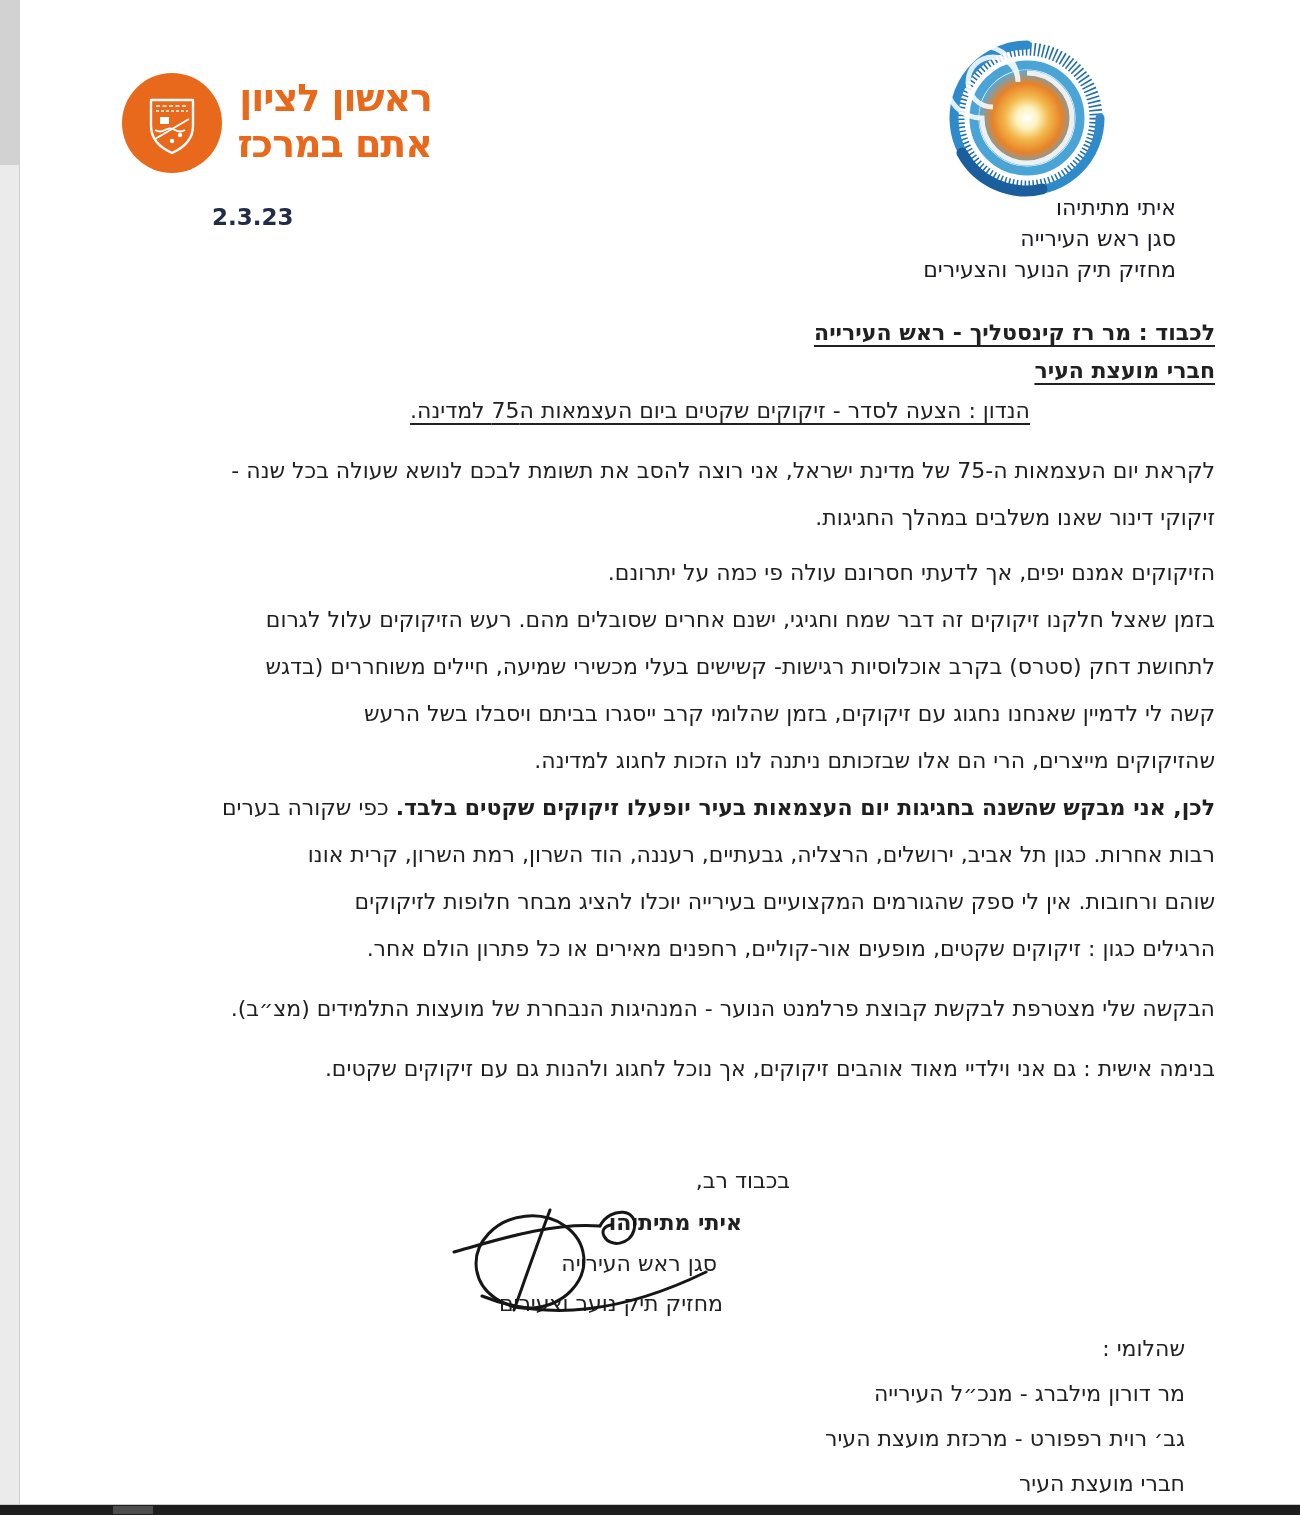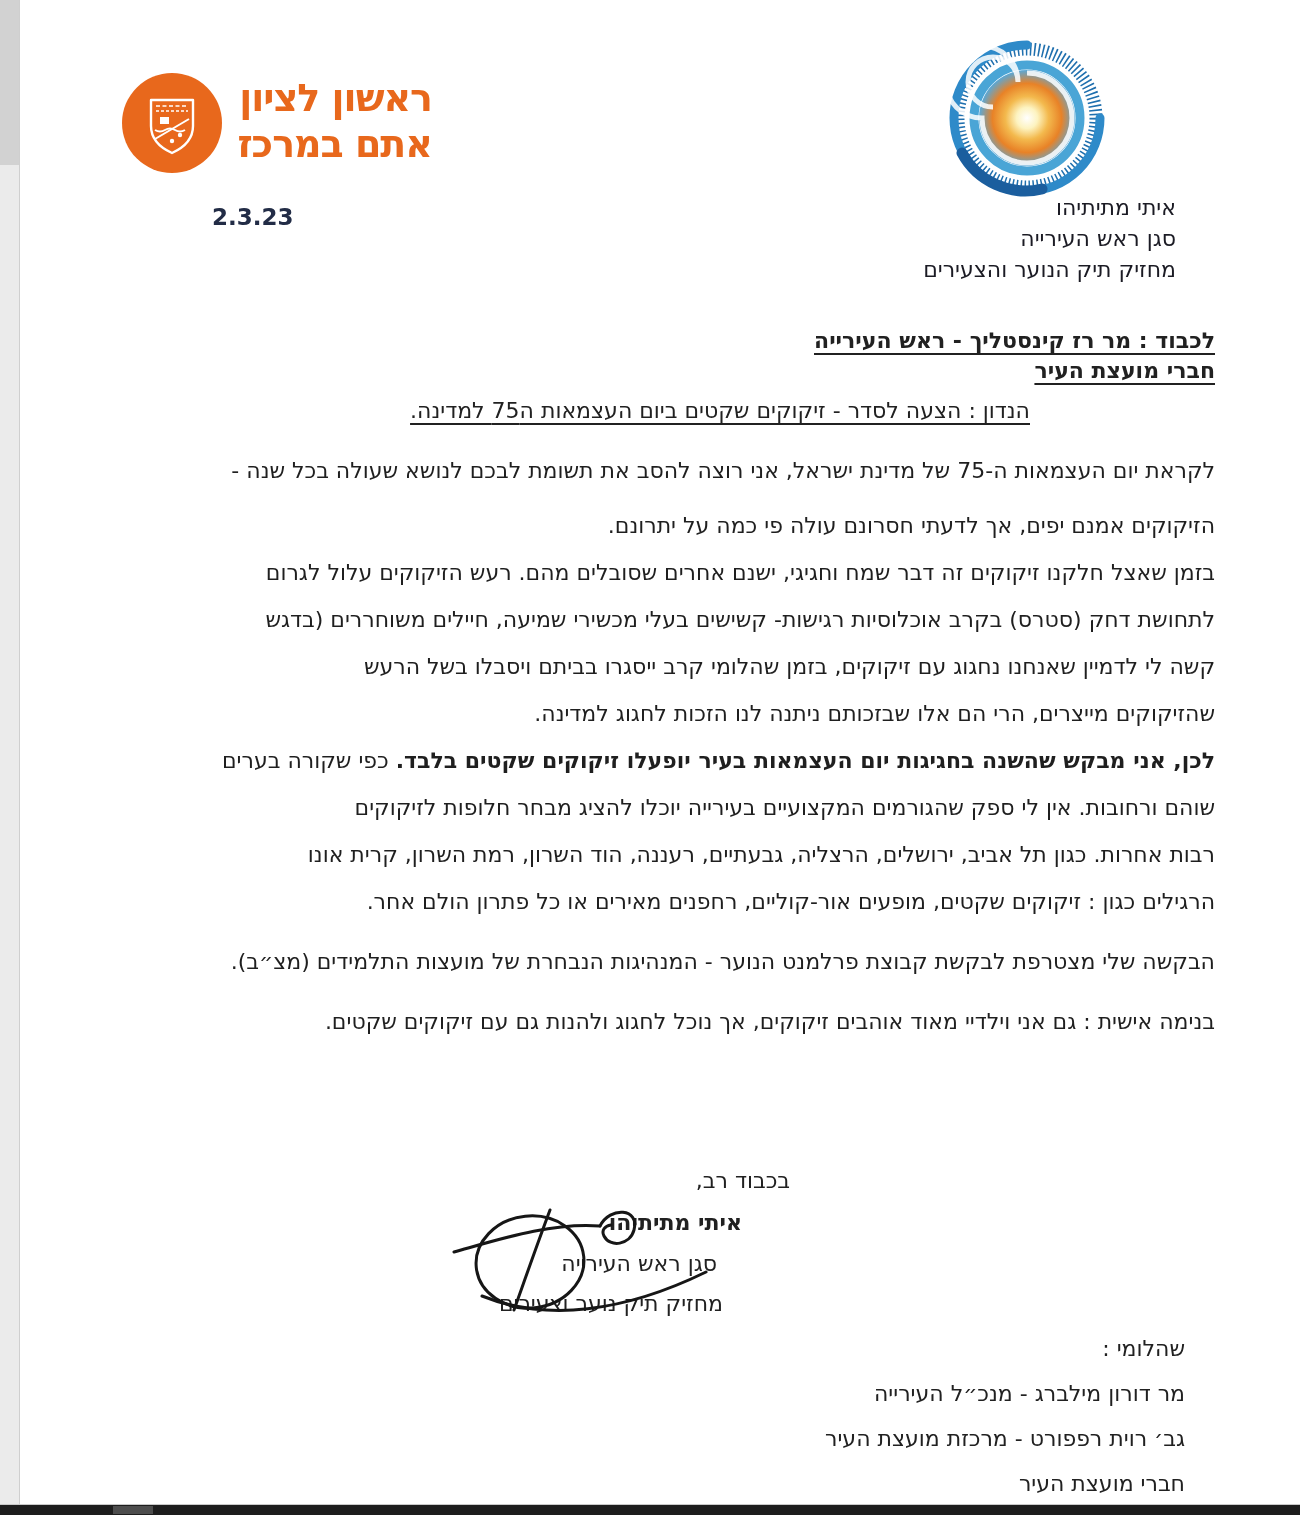--- a/index.html
+++ b/index.html
@@ -30,21 +30,21 @@
     text-align:right;letter-spacing:-1px;white-space:nowrap;}
   .spiral{position:absolute;left:942px;top:33px;}
 
   .date{position:absolute;left:212px;top:204px;font-size:23px;font-weight:bold;
     color:#222c46;direction:ltr;}
 
   .sender-block{position:absolute;right:124px;top:192px;text-align:right;
     font-size:22px;line-height:31px;color:#1b1b24;white-space:nowrap;}
 
   
-  .addr1{position:absolute;right:85px;top:328px;margin-left:6px;}
+  .addr1{position:absolute;right:85px;top:320px;margin-left:6px;}
   .addr2{position:absolute;right:85px;top:358px;}
   .addr1,.addr2{font-size:22px;font-weight:bold;
     text-decoration:underline;text-underline-offset:5px;white-space:nowrap;}
   .subject{position:absolute;right:270px;top:398px;font-size:22px;font-weight:normal;
     text-decoration:underline;text-underline-offset:5px;white-space:nowrap;}
 
   
   .letter-body{position:absolute;top:447px;right:85px;left:48px;
     font-size:22px;color:#1f1f1f;text-align:right;}
   .ln{line-height:47px;white-space:nowrap;}
@@ -122,34 +122,35 @@
     <div>מחזיק תיק הנוער והצעירים</div>
   </div>
 
   <div class="addr1">לכבוד :  מר רז קינסטליך - ראש העירייה</div>
   <div class="addr2">חברי מועצת העיר</div>
   <div class="subject">הנדון : הצעה לסדר - זיקוקים שקטים ביום העצמאות ה75 למדינה.</div>
 
   <div class="letter-body">
     <div class="para after-sm">
       <div class="ln">לקראת יום העצמאות ה-75 של מדינת ישראל, אני רוצה להסב את תשומת לבכם לנושא שעולה בכל שנה -</div>
+      <div class="ln">זיקוקי דינור שאנו משלבים במהלך החגיגות.</div>
     </div>
     <div class="para">
       <div class="ln">הזיקוקים אמנם יפים, אך לדעתי חסרונם עולה פי כמה על יתרונם.</div>
       <div class="ln">בזמן שאצל חלקנו זיקוקים זה דבר שמח וחגיגי, ישנם אחרים שסובלים מהם. רעש הזיקוקים עלול לגרום</div>
       <div class="ln">לתחושת דחק (סטרס) בקרב אוכלוסיות רגישות- קשישים בעלי מכשירי שמיעה, חיילים משוחררים (בדגש</div>
     </div>
     <div class="para">
       <div class="ln">קשה לי לדמיין שאנחנו נחגוג עם זיקוקים, בזמן שהלומי קרב ייסגרו בביתם ויסבלו בשל הרעש</div>
       <div class="ln">שהזיקוקים מייצרים, הרי הם אלו שבזכותם ניתנה לנו הזכות לחגוג למדינה.</div>
     </div>
     <div class="para after-md">
       <div class="ln"><span class="lead">לכן, אני מבקש שהשנה בחגיגות יום העצמאות בעיר יופעלו זיקוקים שקטים בלבד.</span><span> כפי שקורה בערים</span></div>
+      <div class="ln">רבות אחרות. כגון תל אביב, ירושלים, הרצליה, גבעתיים, רעננה, הוד השרון, רמת השרון, קרית אונו</div>
       <div class="ln">שוהם ורחובות. אין לי ספק שהגורמים המקצועיים בעירייה יוכלו להציג  מבחר חלופות לזיקוקים</div>
-      <div class="ln">רבות אחרות. כגון תל אביב, ירושלים, הרצליה, גבעתיים, רעננה, הוד השרון, רמת השרון, קרית אונו</div>
       <div class="ln">הרגילים כגון : זיקוקים שקטים, מופעים אור-קוליים, רחפנים מאירים או כל פתרון הולם אחר.</div>
     </div>
     <div class="para after-md">
       <div class="ln">הבקשה שלי מצטרפת לבקשת קבוצת פרלמנט הנוער - המנהיגות הנבחרת של מועצות התלמידים (מצ״ב).</div>
     </div>
     <div class="para">
       <div class="ln">בנימה אישית : גם אני וילדיי מאוד אוהבים זיקוקים, אך נוכל לחגוג ולהנות גם עם זיקוקים שקטים.</div>
     </div>
   </div>
 

